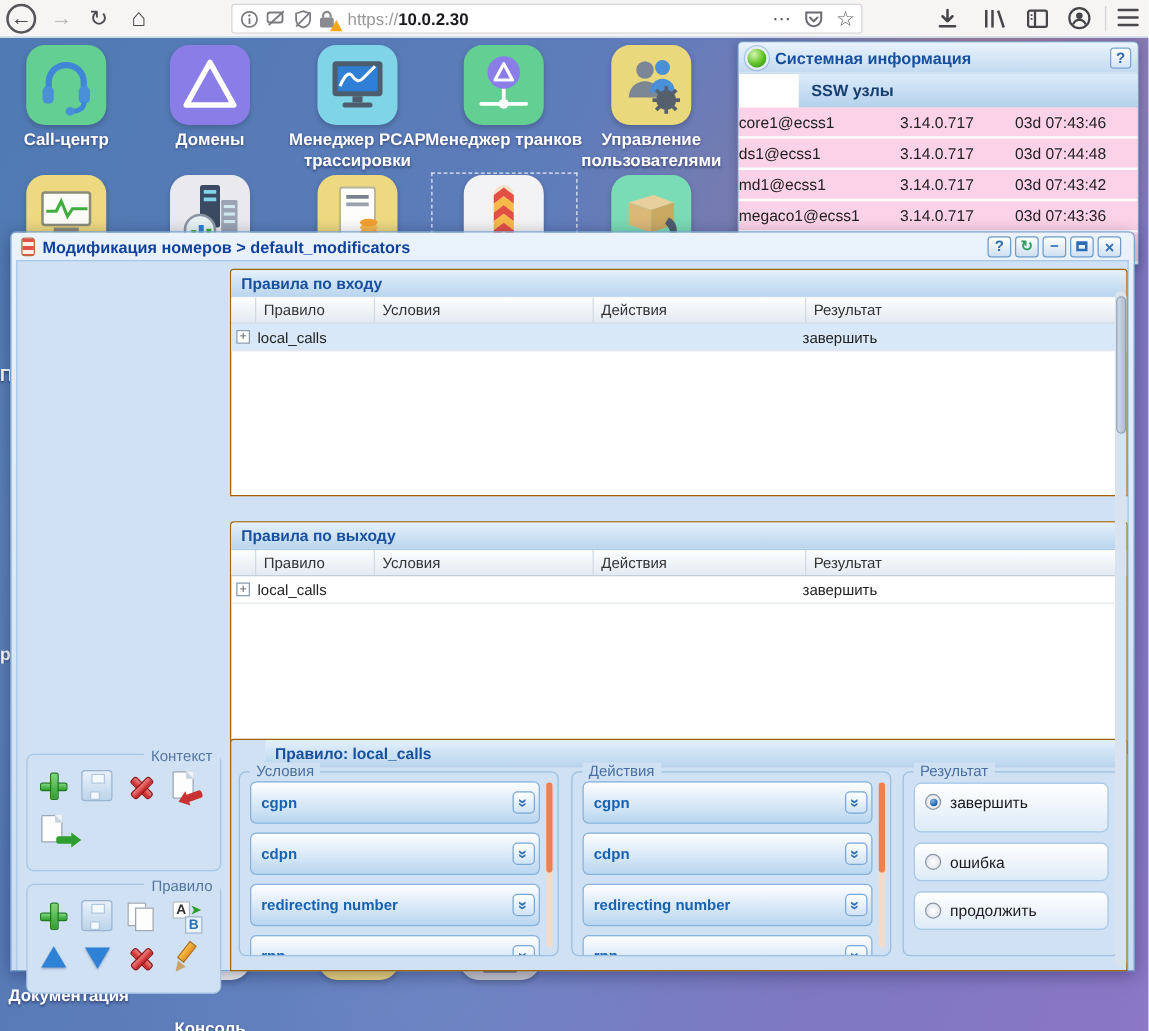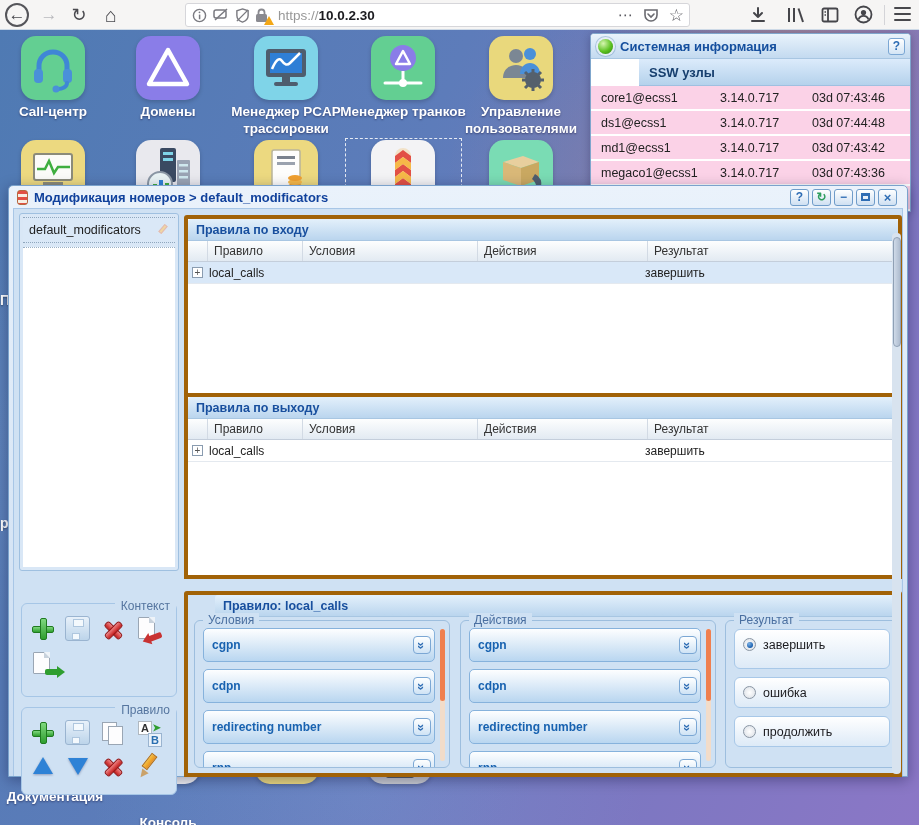--- a/index.html
+++ b/index.html
@@ -55,21 +55,21 @@
   .ball { width:15px; height:15px; border-radius:50%; margin:0 7px 0 7px;
           background:radial-gradient(circle at 35% 30%, #d6f6b0, #5cc221 55%, #2d7d10);
           box-shadow:0 0 0 2px rgba(255,255,255,.7), 0 0 0 3px rgba(120,160,200,.5); }
   .sys-title { font-size:13px; font-weight:bold; color:#154f9e; flex:1; }
   .helpbtn { width:17px; height:17px; margin-right:5px; border:1px solid #7ba7d4; border-radius:3px;
              background:linear-gradient(#fff,#d4e5f5); color:#2e6db4; font-weight:bold; font-size:12px;
              display:flex; align-items:center; justify-content:center; }
   .sys-sub { height:27px; background:linear-gradient(#dcebfb,#b5d2ec); border-bottom:1px solid #9fc0e0;
              display:flex; align-items:center; padding-left:10px; font-size:13px; font-weight:bold; color:#173f6e;margin-left:48px; }
   .sys-row { height:25px; background:#fbd2e7; border-bottom:2px solid #fff; display:flex;
-             align-items:center; font-size:12.5px; color:#222; padding-left:10px; }
+             align-items:center; font-size:12.5px; color:#222; }
   .sys-node { flex:1; }
   .sys-ver { width:92px; }
   .sys-up { width:98px; }
 
   
   .modal { position:absolute; left:8px; top:185px; width:900px; height:592px; z-index:20;
            background:linear-gradient(#eaf2fb,#c9dcf1); border:1px solid #7aa2cc; border-radius:5px 5px 0 0;
            box-shadow:0 3px 14px rgba(0,0,40,.35); }
   .m-titlebar { position:absolute; left:0; top:0; right:0; height:22px; display:flex; align-items:center; }
   .m-ticon { width:11px; height:15px; margin:0 6px 0 8px; border-radius:3px; border:1px solid #b6693f;
@@ -128,21 +128,21 @@
             border-right:10px solid transparent; border-bottom:17px solid #2e82d6; filter:drop-shadow(0 1px 1px rgba(0,0,60,.3)); }
   .tri-down { position:absolute; left:3px; top:5px; width:0; height:0; border-left:10px solid transparent;
               border-right:10px solid transparent; border-top:17px solid #2e82d6; filter:drop-shadow(0 1px 1px rgba(0,0,60,.3)); }
   .ic-pencil .body { position:absolute; left:11px; top:0px; width:7px; height:17px; background:linear-gradient(90deg,#f6c040,#e89020);
                      border:1px solid #b06a10; transform:rotate(38deg); }
   .ic-pencil .tip { position:absolute; left:4px; top:17px; width:0; height:0; transform:rotate(38deg);
                     border-left:4.5px solid transparent; border-right:4.5px solid transparent; border-top:8px solid #caa26a; }
 
   
   .rightcol { position:absolute; left:170px; top:0; width:718px; height:100%; }
-  .sect { position:absolute; left:0; width:718px; border:4px solid #a16207; background:#fff; border-radius:3px 3px 0 0; }
+  .sect { position:absolute; left:0; width:718px; border:1px solid #a16207; background:#fff; border-radius:3px 3px 0 0; }
   .sect-head { height:22px; background:linear-gradient(#e3f0fb,#bad5ee); border-bottom:1px solid #a8c6e2;
                display:flex; align-items:center; padding-left:8px; font-size:12.5px; font-weight:bold; color:#184f9e;
                border-radius:3px 3px 0 0; }
   .thead { display:flex; height:21px; background:linear-gradient(#fdfefe,#e2eaf2); border-bottom:1px solid #c4cedb;
            font-size:12px; color:#333; }
   .th { display:flex; align-items:center; padding-left:6px; border-right:1px solid #d2dae4; }
   .th-exp { width:20px; } .th-rule { width:95px; } .th-cond { width:175px; } .th-act { width:170px; } .th-res { flex:1; border-right:none; }
   .trow { display:flex; height:22px; font-size:12px; color:#222; border-bottom:1px solid #e4e9ef; align-items:center; }
   .trow.sel { background:#d9e8f8; }
   .expbox { width:11px; height:11px; margin-left:4px; border:1px solid #8a9cb0; background:#fff; color:#555;
@@ -459,29 +459,20 @@
         <span class="wbtn">−</span>
         <span class="wbtn">
             <span class="maxbox"></span>
           </span>
         <span class="wbtn" style="font-size:13px;">×</span>
       </span>
     </div>
 
     <div class="m-body">
 
-      <div class="listpanel">
-        <div class="listitem">
-          <span class="lbl">default_modificators</span>
-          <span class="pencil-sm">
-              <span class="pb"></span>
-            </span>
-        </div>
-        <div class="listwhite"></div>
-      </div>
 
       <div class="toolbox" style="top:394px;height:94px;">
         <div class="legend"><span>Контекст</span></div>
         <div class="iconrow">
           <span class="icon-btn ic-plus">
               <i class="h"></i>
               <i class="v"></i>
             </span>
           <span class="icon-btn"><span class="ic-floppy" style="position:absolute;"></span><span class="ic-floppy top" style="border:none;background:none;"></span><span style="position:absolute;left:8px;top:3px;width:11px;height:8px;background:#f4f9fd;border:1px solid #aec6de;"></span><span style="position:absolute;left:7px;bottom:3px;width:8px;height:7px;background:#f4f9fd;border:1px solid #aec6de;"></span></span>
           <span class="icon-btn ic-x">
@@ -558,21 +549,21 @@
           </div>
           <div class="trow sel">
             <span class="expbox">+</span>
             <span class="td-rule">local_calls</span>
             <span class="td-cond"></span>
             <span class="td-act"></span>
             <span class="td-res">завершить</span>
           </div>
         </div>
 
-        <div class="sect" style="top:184px;height:186px;">
+        <div class="sect" style="top:208px;height:186px;">
           <div class="sect-head">Правила по выходу</div>
           <div class="thead">
             <div class="th th-exp"></div>
             <div class="th th-rule">Правило</div>
             <div class="th th-cond">Условия</div>
             <div class="th th-act">Действия</div>
             <div class="th th-res">Результат</div>
           </div>
           <div class="trow">
             <span class="expbox">+</span>

